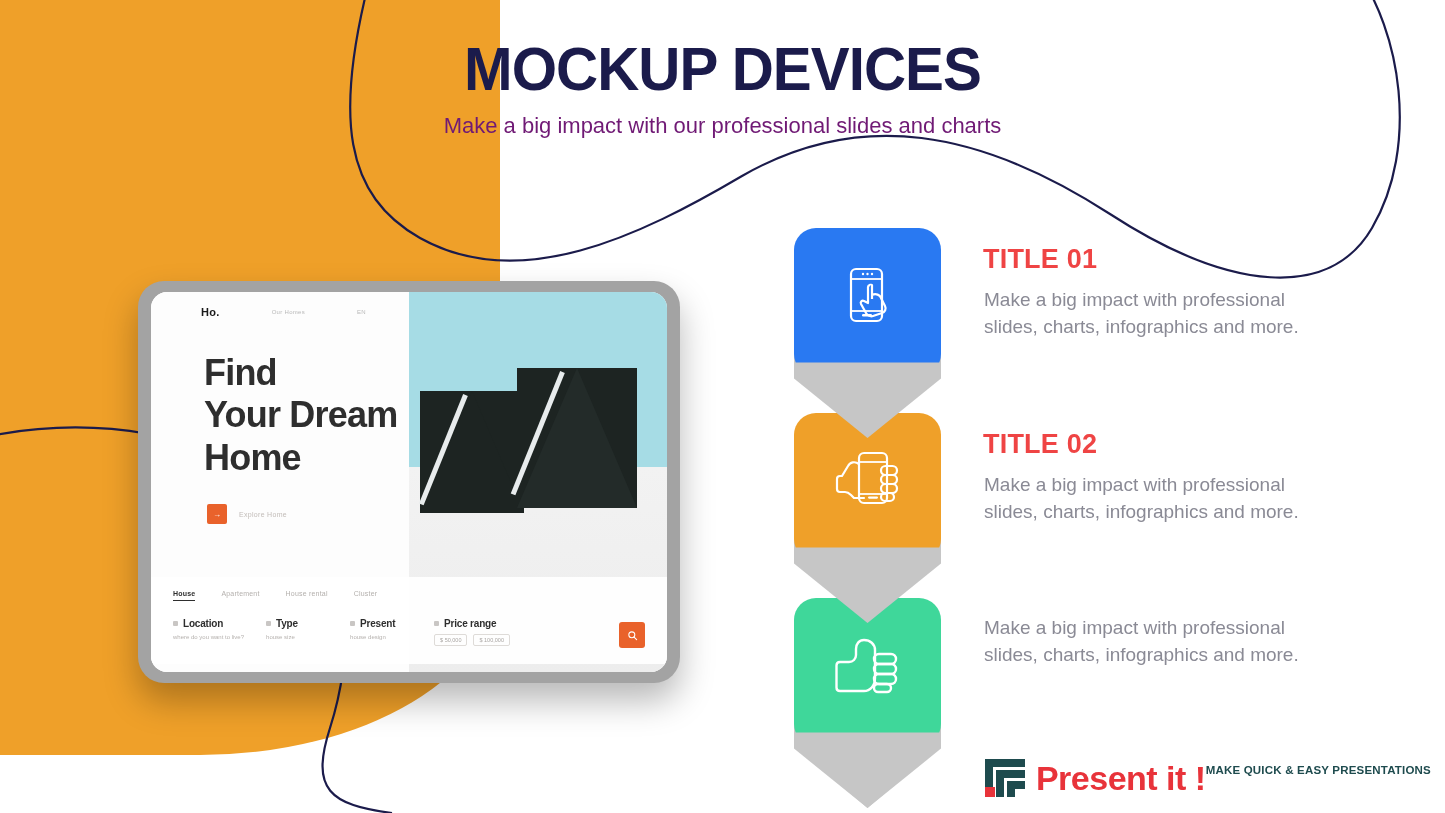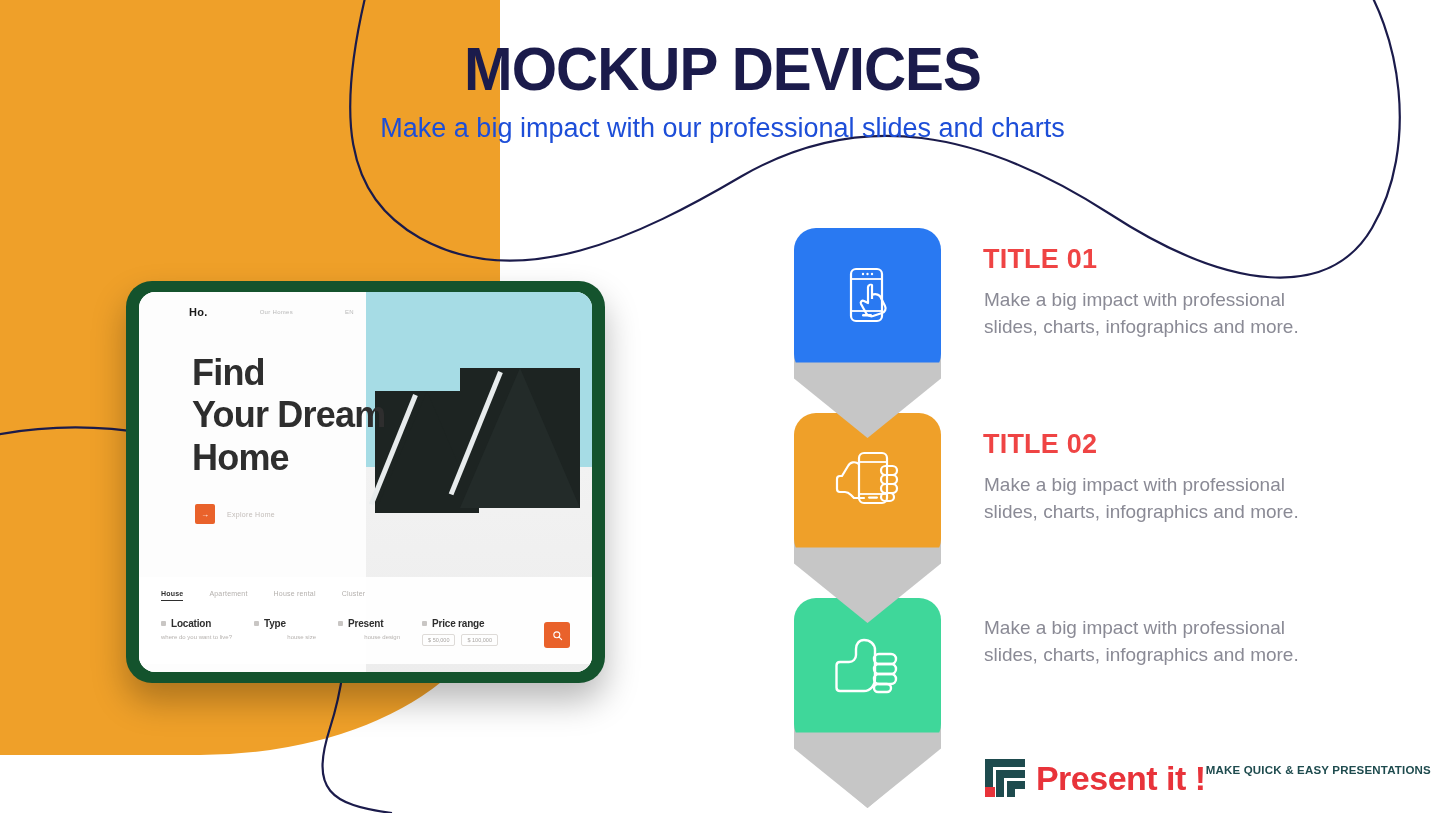--- a/index.html
+++ b/index.html
@@ -49,34 +49,34 @@
   .headline {
     font-size: 62px;
     font-weight: bold;
     letter-spacing: -1px;
     color: #1B1B4B;
     line-height: 1.05;
     margin: 0;
     transform: scaleX(0.94);
   }
   .subheadline {
-    font-size: 27px;
-    color: #1d4ed8;
+    font-size: 22px;
+    color: #701a75;
     margin: 12px 0 0 0;
     font-weight: 400;
   }
 
   
   .tablet {
     position: absolute;
-    left: 126px;
+    left: 138px;
     top: 281px;
-    width: 479px;
+    width: 542px;
     height: 402px;
-    background: #14532d;
+    background: #a3a3a3;
     border-radius: 26px;
     padding: 11px 13px;
     box-sizing: border-box;
     box-shadow: 0 18px 34px rgba(0,0,0,0.28);
   }
   .tablet-screen {
     position: relative;
     width: 100%;
     height: 100%;
     background: #ffffff;
@@ -219,21 +219,20 @@
     font-weight: bold;
     border-bottom: 1.4px solid #2e2e2e;
   }
   .panel-fields {
     display: flex;
     align-items: flex-start;
     gap: 22px;
   }
   .field {
     min-width: 62px;
-    text-align: right;
   }
   .field-head {
     display: flex;
     align-items: center;
     gap: 5px;
     margin-bottom: 5px;
   }
   .field-dot {
     width: 5px;
     height: 5px;

